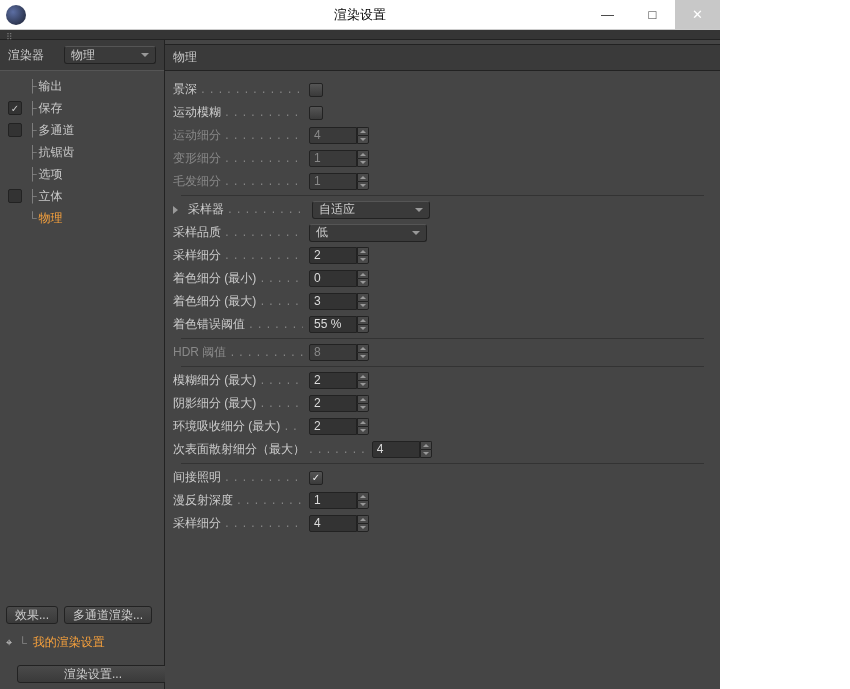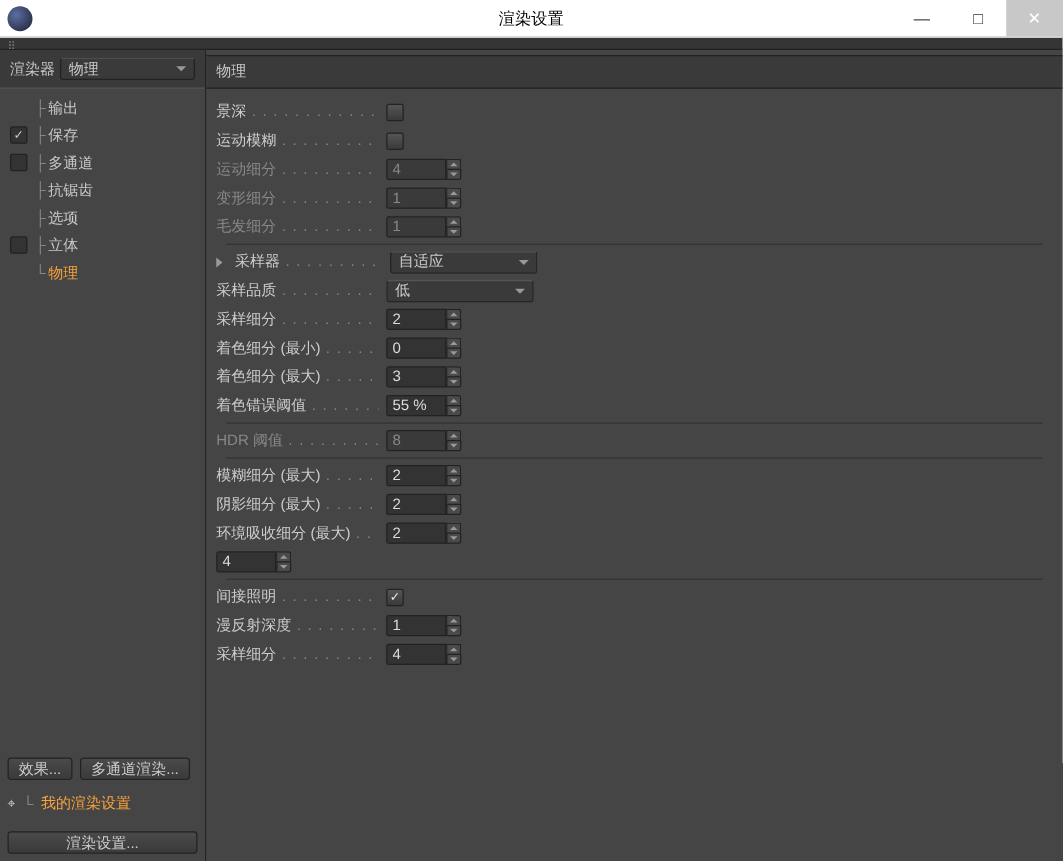--- a/index.html
+++ b/index.html
@@ -1,44 +1,44 @@
 <!DOCTYPE html>
 <html><head>
 <meta charset="utf-8">
 <style>
 * { box-sizing: border-box; margin: 0; padding: 0; font-family: "Microsoft YaHei", Arial, sans-serif; font-size: 12px; }
 body { background: #fff; width: 850px; height: 689px; overflow: hidden; }
-.window { width: 850px; height: 689px; background: #f0f0f0; display: flex; flex-direction: column; }
+.window { width: 720px; height: 689px; background: #f0f0f0; display: flex; flex-direction: column; }
 .titlebar { height: 30px; background: #fff; display: flex; align-items: center; position: relative; border-bottom: 1px solid #ccc; }
 .titlebar .app-icon { width: 20px; height: 20px; margin-left: 6px; border-radius: 50%; background: radial-gradient(circle at 35% 35%, #5c6ea3, #1a1f2e); }
 .titlebar .title { position: absolute; left: 50%; transform: translateX(-50%); color: #000; font-size: 13px; }
 .win-controls { margin-left: auto; display: flex; }
 .win-btn { width: 45px; height: 29px; display: flex; align-items: center; justify-content: center; color: #333; font-size: 13px; }
 .win-btn.close { background: #c8c8c8; color: #fff; }
 .content { flex: 1; display: flex; background: #454545; }
 .dragbar { height: 10px; background: #353535; border-bottom: 1px solid #222; }
 .dragdots { padding: 2px 6px; color: #777; font-size: 9px; letter-spacing: 0px; }
 .left-panel { width: 165px; background: #454545; display: flex; flex-direction: column; border-right: 1px solid #222; }
-.renderer-row { padding: 6px 8px; display: flex; align-items: center; gap: 4px; background: #3a3a3a; border-bottom: 1px solid #555; }
+.renderer-row { padding: 6px 8px; display: flex; align-items: center; gap: 20px; background: #3a3a3a; border-bottom: 1px solid #555; }
 .renderer-row .lbl { color: #c8c8c8; }
 .dropdown { background: #3a3a3a; border: 1px solid #222; border-top-color: #555; border-radius: 3px; height: 18px; display: flex; align-items: center; padding: 0 6px; color: #ccc; position: relative; min-width: 60px; flex: 1; }
 .dropdown .arrow { margin-left: auto; width: 0; height: 0; border-left: 4px solid transparent; border-right: 4px solid transparent; border-top: 4px solid #999; }
 .tree { padding: 4px 0; }
 .tree-item { display: flex; align-items: center; height: 22px; padding-left: 8px; color: #c8c8c8; }
 .tree-item .cb { width: 14px; height: 14px; border: 1px solid #222; background: #333; margin-right: 6px; border-radius: 2px; display: flex; align-items: center; justify-content: center; color: #ccc; font-size: 10px; }
 .tree-item .cb.nocb { border: none; background: transparent; }
 .tree-item .branch { color: #888; margin-right: 2px; }
 .tree-item.active { color: #f9a23c; }
 .left-bottom { margin-top: auto; padding: 6px; }
 .btn { background: linear-gradient(#4a4a4a, #3a3a3a); border: 1px solid #222; border-radius: 3px; color: #ccc; padding: 3px 8px; display: inline-flex; align-items: center; justify-content: center; height: 18px; }
 .btn-row { display: flex; gap: 6px; margin-bottom: 6px; }
 .my-settings { display: flex; align-items: center; gap: 6px; padding: 4px 0 14px 0; }
 .my-settings .icon { color: #ccc; font-size: 11px; }
 .my-settings .link { color: #f9a23c; }
-.render-settings-btn { width: 100%; background: linear-gradient(#4a4a4a,#3a3a3a); border: 1px solid #222; border-radius: 3px; color: #ccc; height: 18px; display: flex; align-items: center; justify-content: center; }
+.render-settings-btn { width: 100%; background: linear-gradient(#4a4a4a,#3a3a3a); border: 1px solid #222; border-radius: 3px; color: #ccc; height: 18px; display: flex; align-items: center; justify-content: center; margin-left: 11px; }
 .right-panel { flex: 1; display: flex; flex-direction: column; background: #454545; }
 .section-title { background: #3a3a3a; color: #c8c8c8; padding: 4px 8px; border: 1px solid #222; border-left: none; border-right: none; margin-bottom: 3px; }
 .section-title.first { margin-top: 4px; }
 .group-header { background: #555; color: #ddd; padding: 3px 8px; border-top: 1px solid #666; border-bottom: 1px solid #333; margin: 0 4px; }
 .props { padding: 4px 8px; }
 .prop-row { display: flex; align-items: center; height: 23px; gap: 6px; }
 .prop-row .plabel { width: 130px; color: #ccc; white-space: nowrap; overflow: hidden; }
 .prop-row .plabel.disabled { color: #888; }
 .checkbox-ui { width: 14px; height: 14px; border: 1px solid #222; background: linear-gradient(#555,#3a3a3a); border-radius: 2px; display: flex; align-items: center; justify-content: center; color: #eee; font-size: 10px; }
 .spinner { display: flex; align-items: center; width: 62px; }
@@ -331,20 +331,21 @@
                   <div class="tri-up"></div>
                 </div>
                 <div class="spin-down">
                   <div class="tri-down"></div>
                 </div>
               </div>
           </div>
         </div>
 
         <div class="prop-row">
+          <span class="plabel" style="width:auto">次表面散射细分（最大）<span style="color:#888;letter-spacing:1px"> . . . . . . . </span></span>
           <div class="spinner">
             <div class="spinner-input">4</div>
             <div class="spinner-btns">
                 <div class="spin-up">
                   <div class="tri-up"></div>
                 </div>
                 <div class="spin-down">
                   <div class="tri-down"></div>
                 </div>
               </div>

